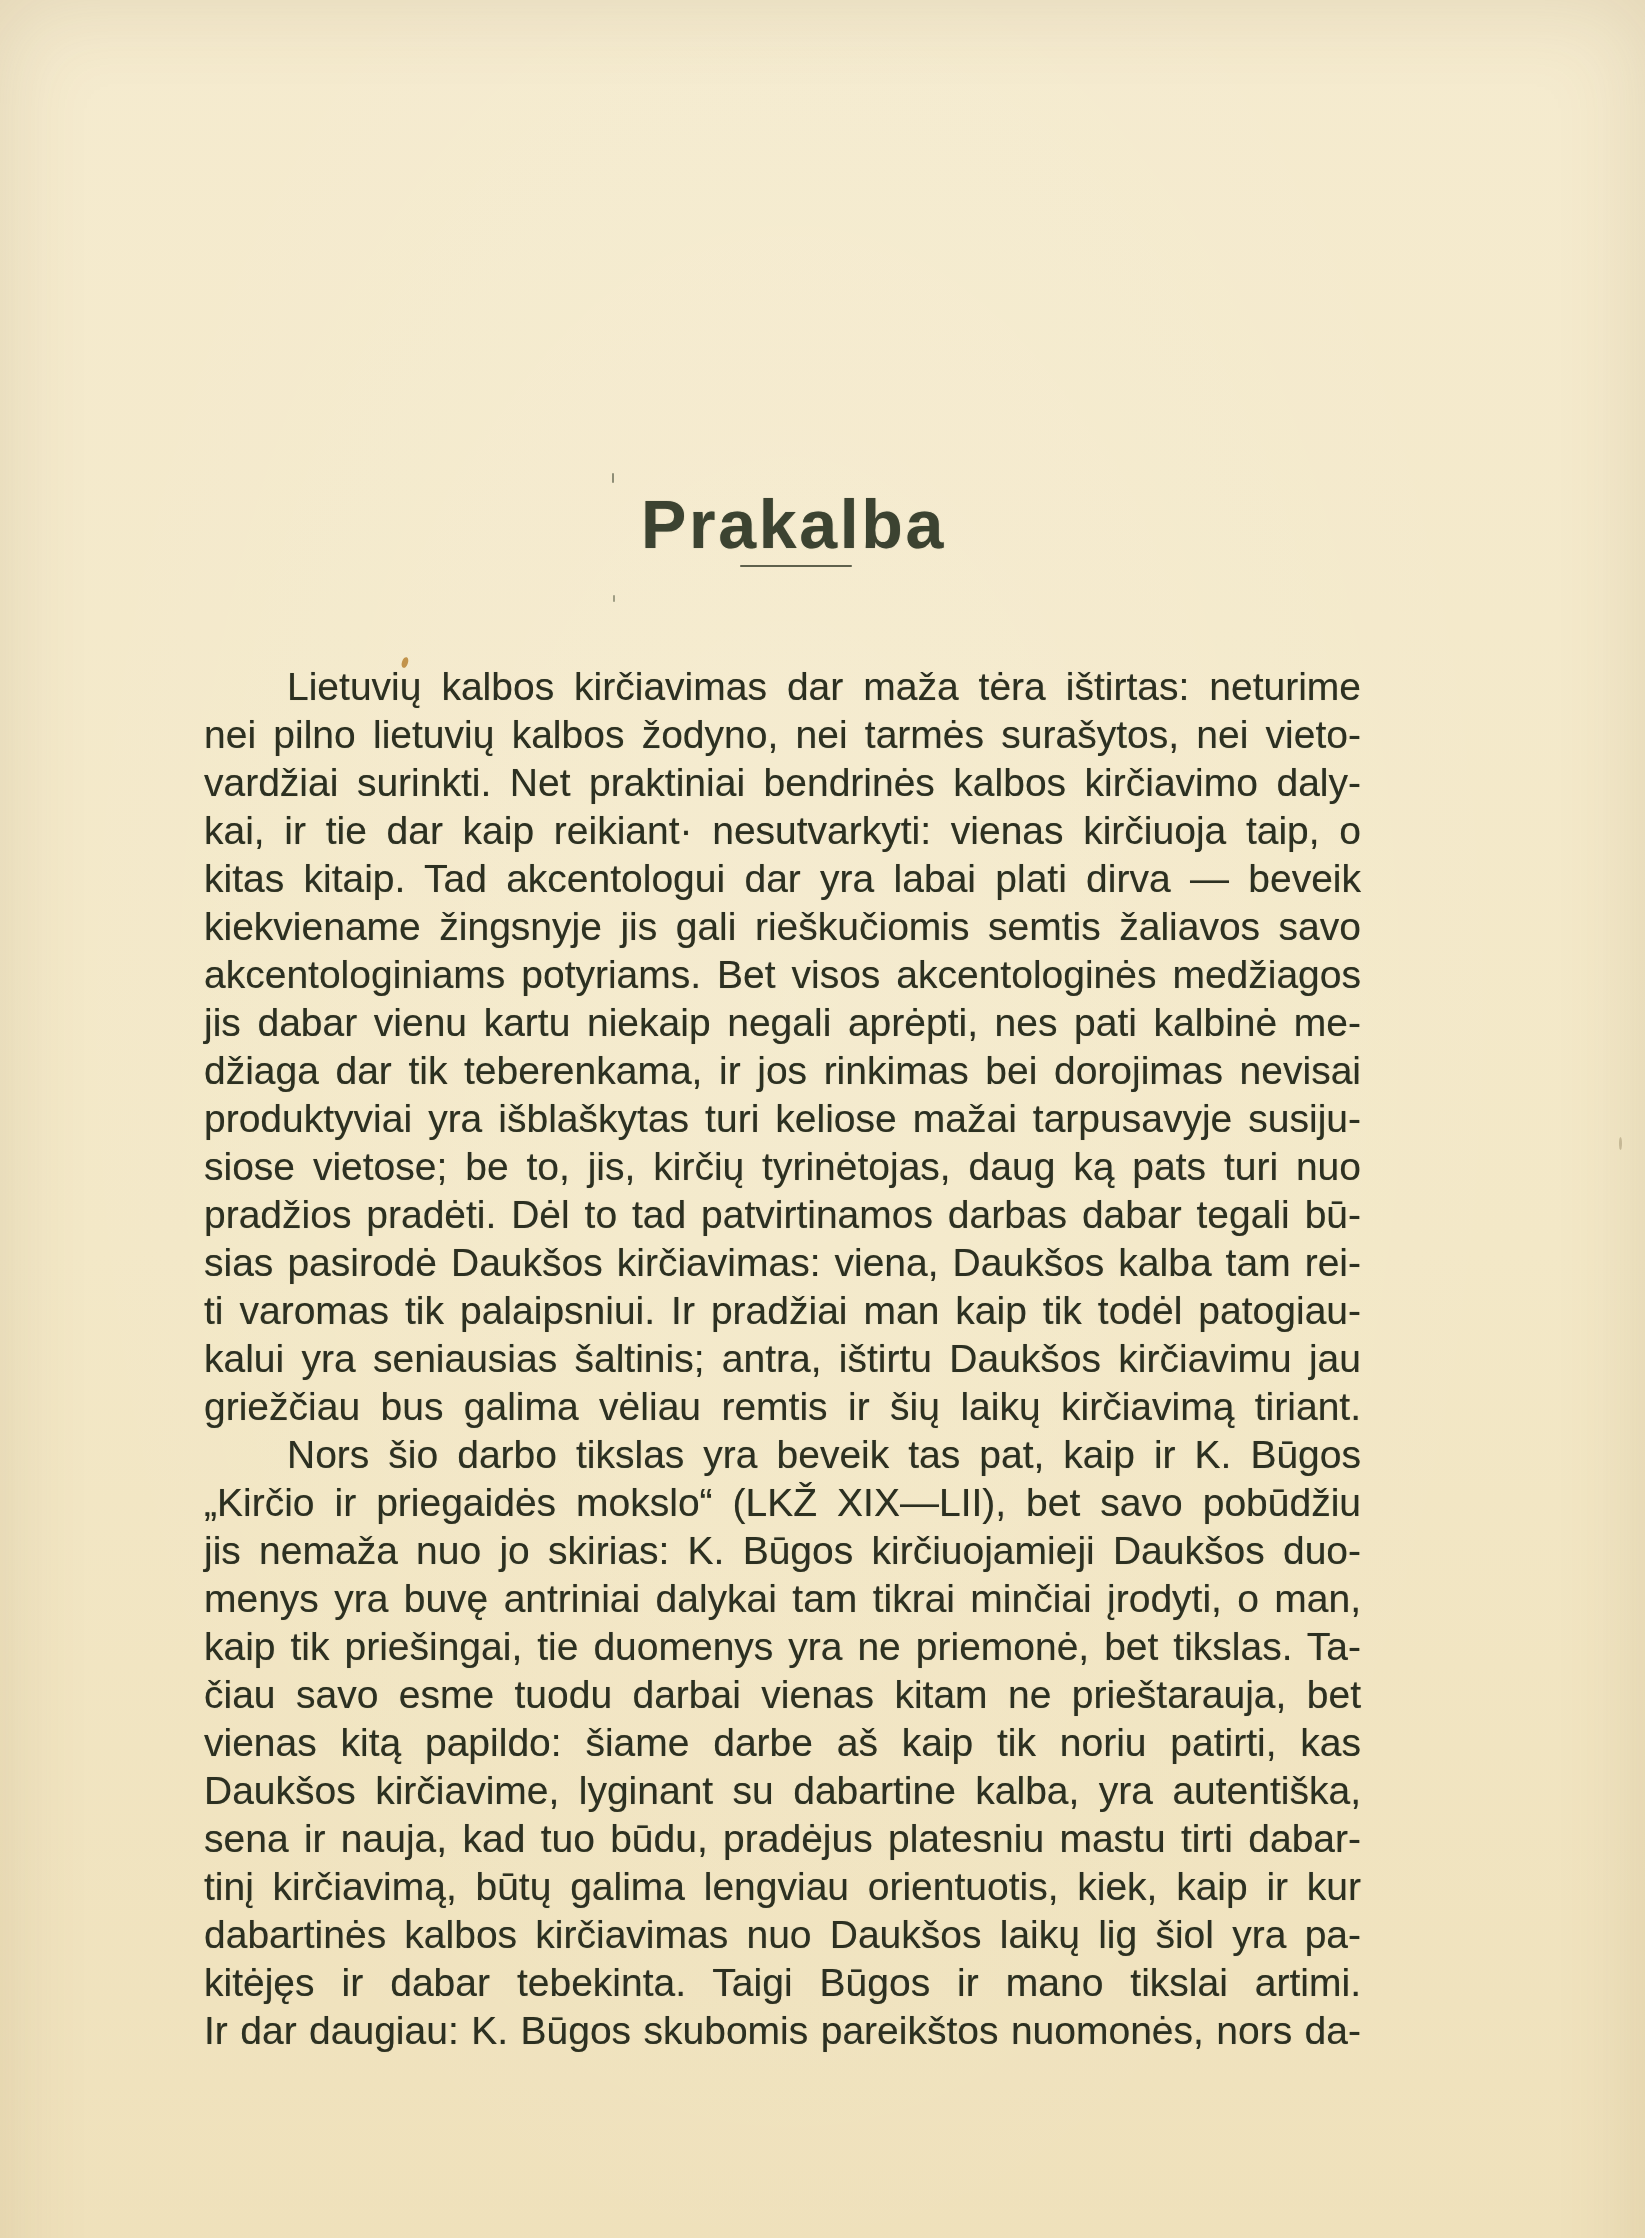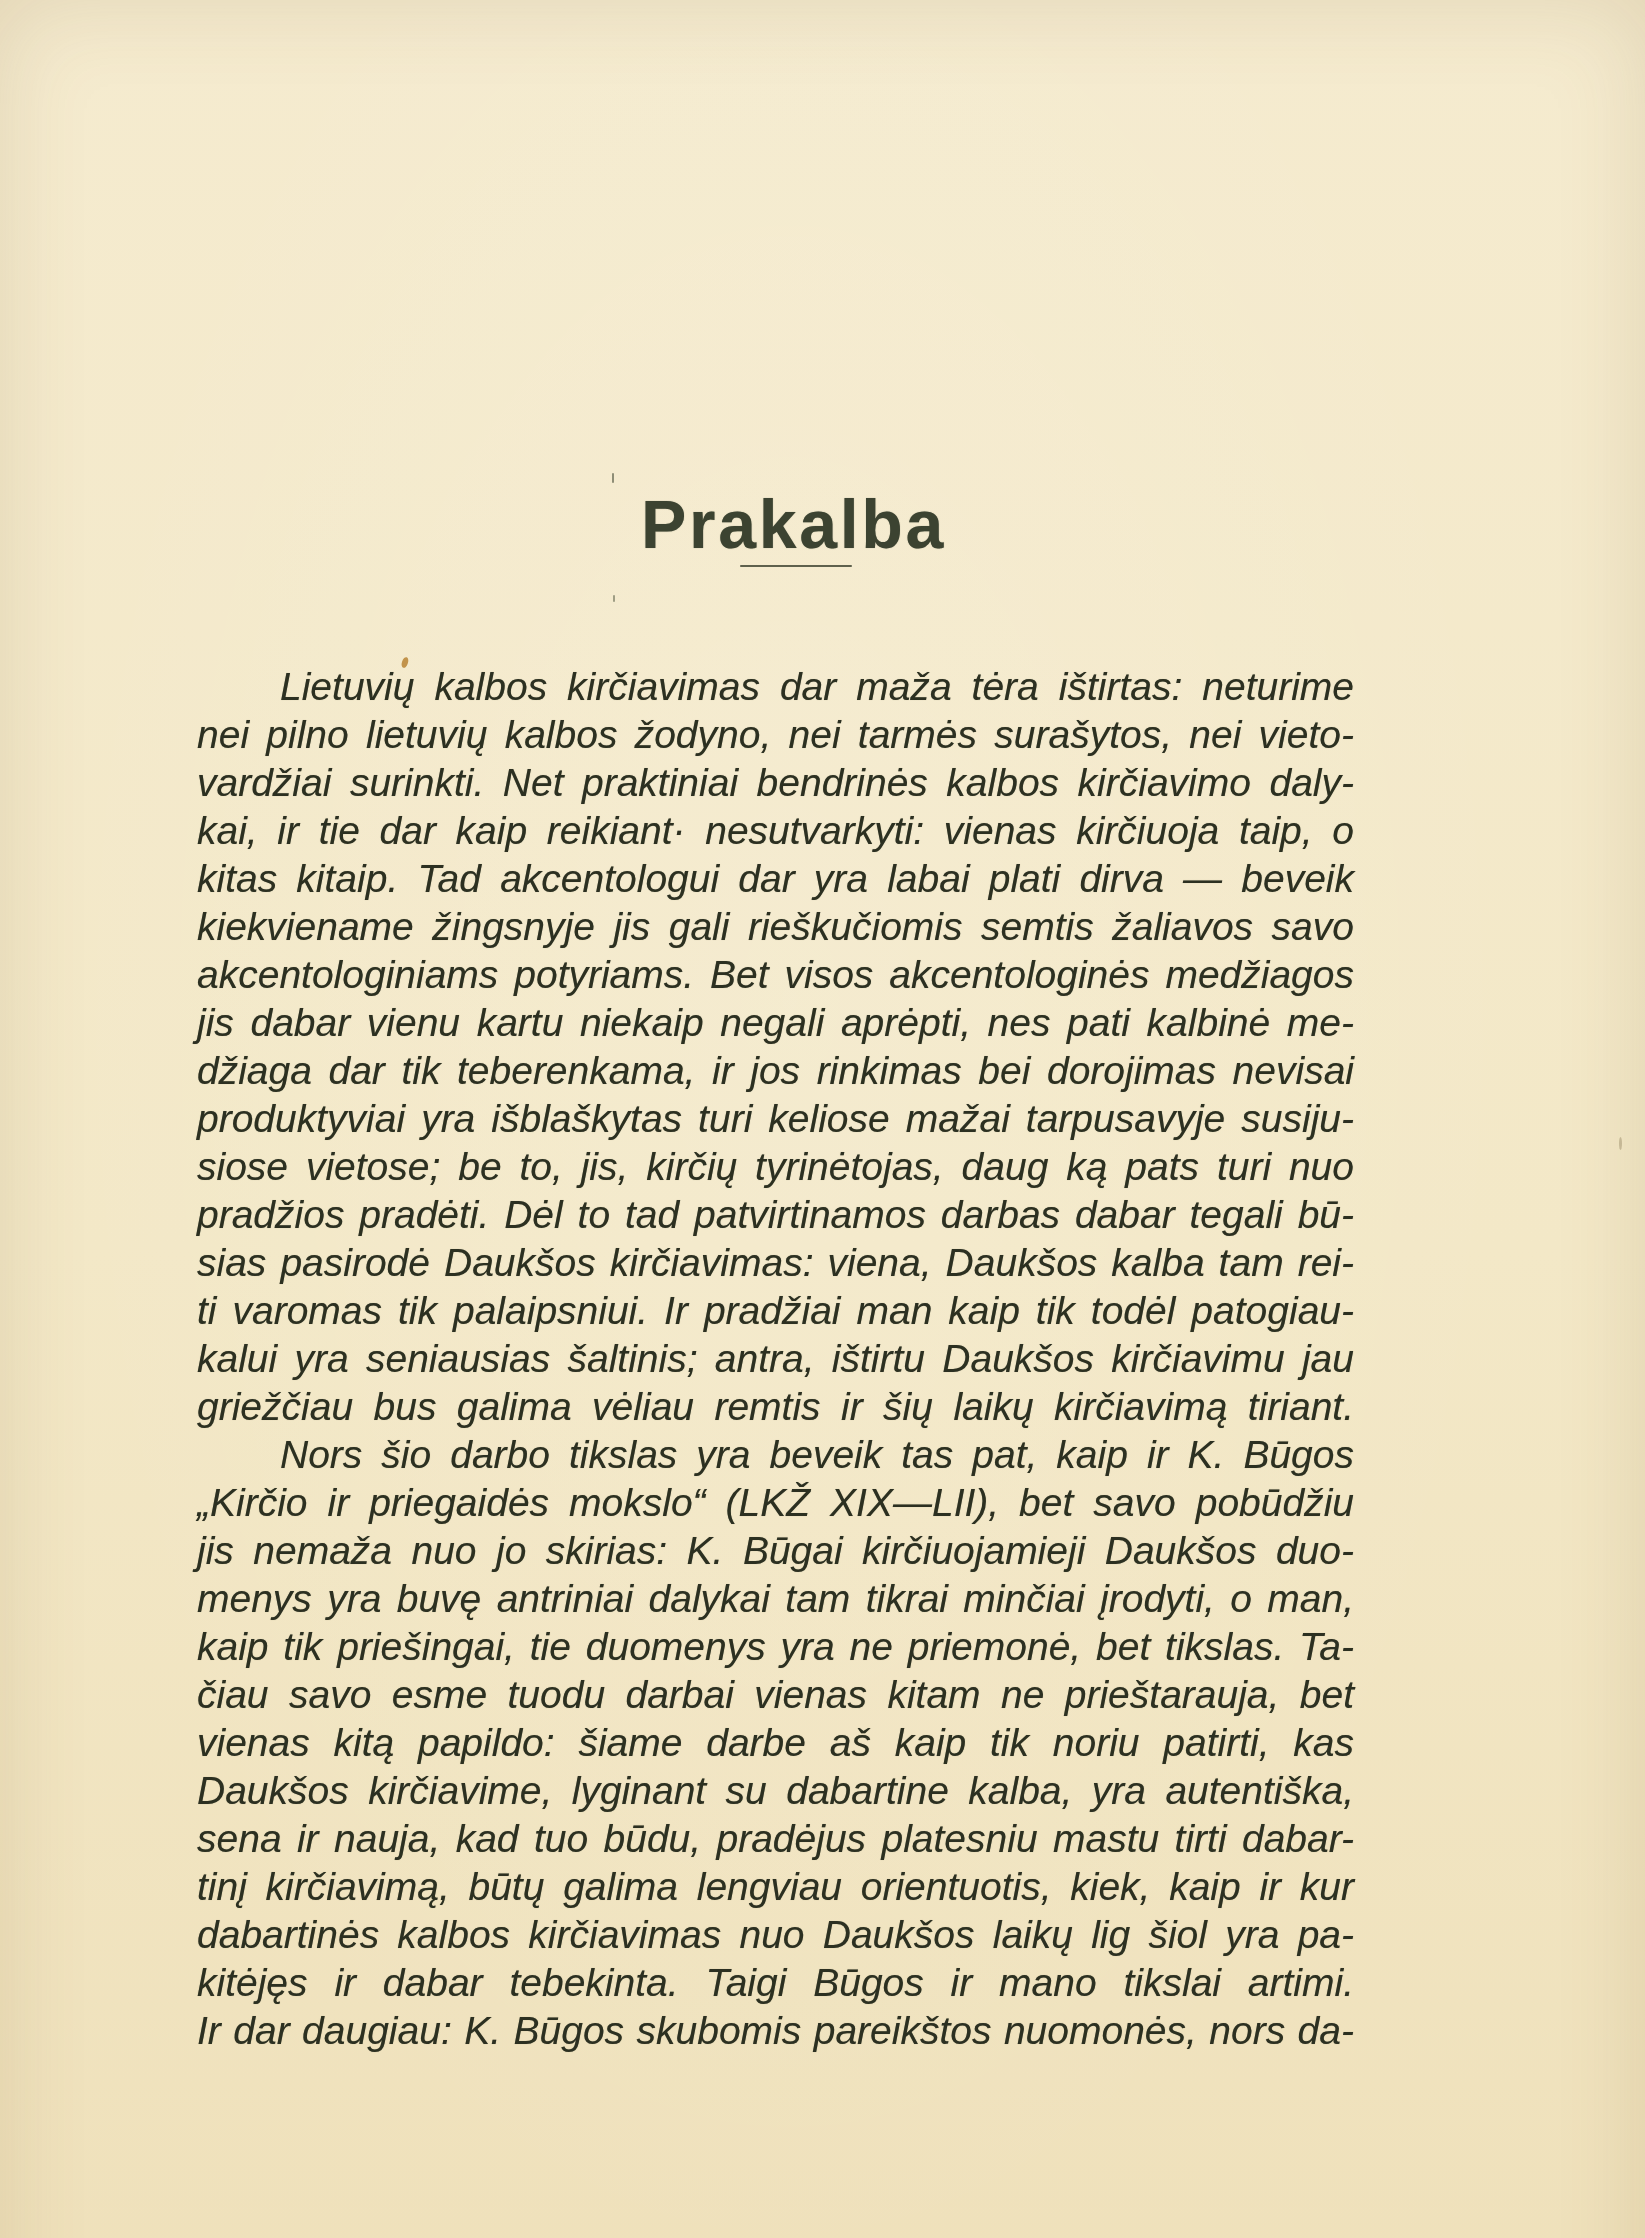--- a/index.html
+++ b/index.html
@@ -34,25 +34,24 @@
   .rule {
     position: absolute;
     top: 565px; left: 740px;
     width: 112px; height: 2.2px;
     background: var(--rule, #3a3f2c);
     opacity: 0.8;
     border-radius: 0.9px;
   }
   .body-text {
     position: absolute;
-    top: 663px; left: 197px; width: 1157px;
+    top: 663px; left: 204px; width: 1157px;
     color: var(--ink, #2c3021);
     font-size: 39px;
     text-shadow: 0 0 0.7px rgba(44, 48, 33, 0.45);
-    font-style: italic;
   }
   .paragraph { margin: 0; }
   .line {
     height: 48px;
     line-height: 48px;
     text-align: justify;
     text-align-last: justify;
   }
   .first-line { text-indent: 83px; }
   .speck { position: absolute; border-radius: 50%; }
@@ -89,21 +88,21 @@
         <div class="line">siose vietose; be to, jis, kirčių tyrinėtojas, daug ką pats turi nuo</div>
         <div class="line">pradžios pradėti. Dėl to tad patvirtinamos darbas dabar tegali bū-</div>
         <div class="line">sias pasirodė Daukšos kirčiavimas: viena, Daukšos kalba tam rei-</div>
         <div class="line">ti varomas tik palaipsniui. Ir pradžiai man kaip tik todėl patogiau-</div>
         <div class="line">kalui yra seniausias šaltinis; antra, ištirtu Daukšos kirčiavimu jau</div>
         <div class="line">griežčiau bus galima vėliau remtis ir šių laikų kirčiavimą tiriant.</div>
       </div>
       <div class="paragraph">
         <div class="line first-line">Nors šio darbo tikslas yra beveik tas pat, kaip ir K. Būgos</div>
         <div class="line">„Kirčio ir priegaidės mokslo“ (LKŽ XIX—LII), bet savo pobūdžiu</div>
-        <div class="line">jis nemaža nuo jo skirias: K. Būgai kirčiuojamieji Daukšos duo-</div>
+        <div class="line">jis nemaža nuo jo skirias: K. Būgos kirčiuojamieji Daukšos duo-</div>
         <div class="line">menys yra buvę antriniai dalykai tam tikrai minčiai įrodyti, o man,</div>
         <div class="line">kaip tik priešingai, tie duomenys yra ne priemonė, bet tikslas. Ta-</div>
         <div class="line">čiau savo esme tuodu darbai vienas kitam ne prieštarauja, bet</div>
         <div class="line">vienas kitą papildo: šiame darbe aš kaip tik noriu patirti, kas</div>
         <div class="line">Daukšos kirčiavime, lyginant su dabartine kalba, yra autentiška,</div>
         <div class="line">sena ir nauja, kad tuo būdu, pradėjus platesniu mastu tirti dabar-</div>
         <div class="line">tinį kirčiavimą, būtų galima lengviau orientuotis, kiek, kaip ir kur</div>
         <div class="line">dabartinės kalbos kirčiavimas nuo Daukšos laikų lig šiol yra pa-</div>
         <div class="line">kitėjęs ir dabar tebekinta. Taigi Būgos ir mano tikslai artimi.</div>
         <div class="line">Ir dar daugiau: K. Būgos skubomis pareikštos nuomonės, nors da-</div>

